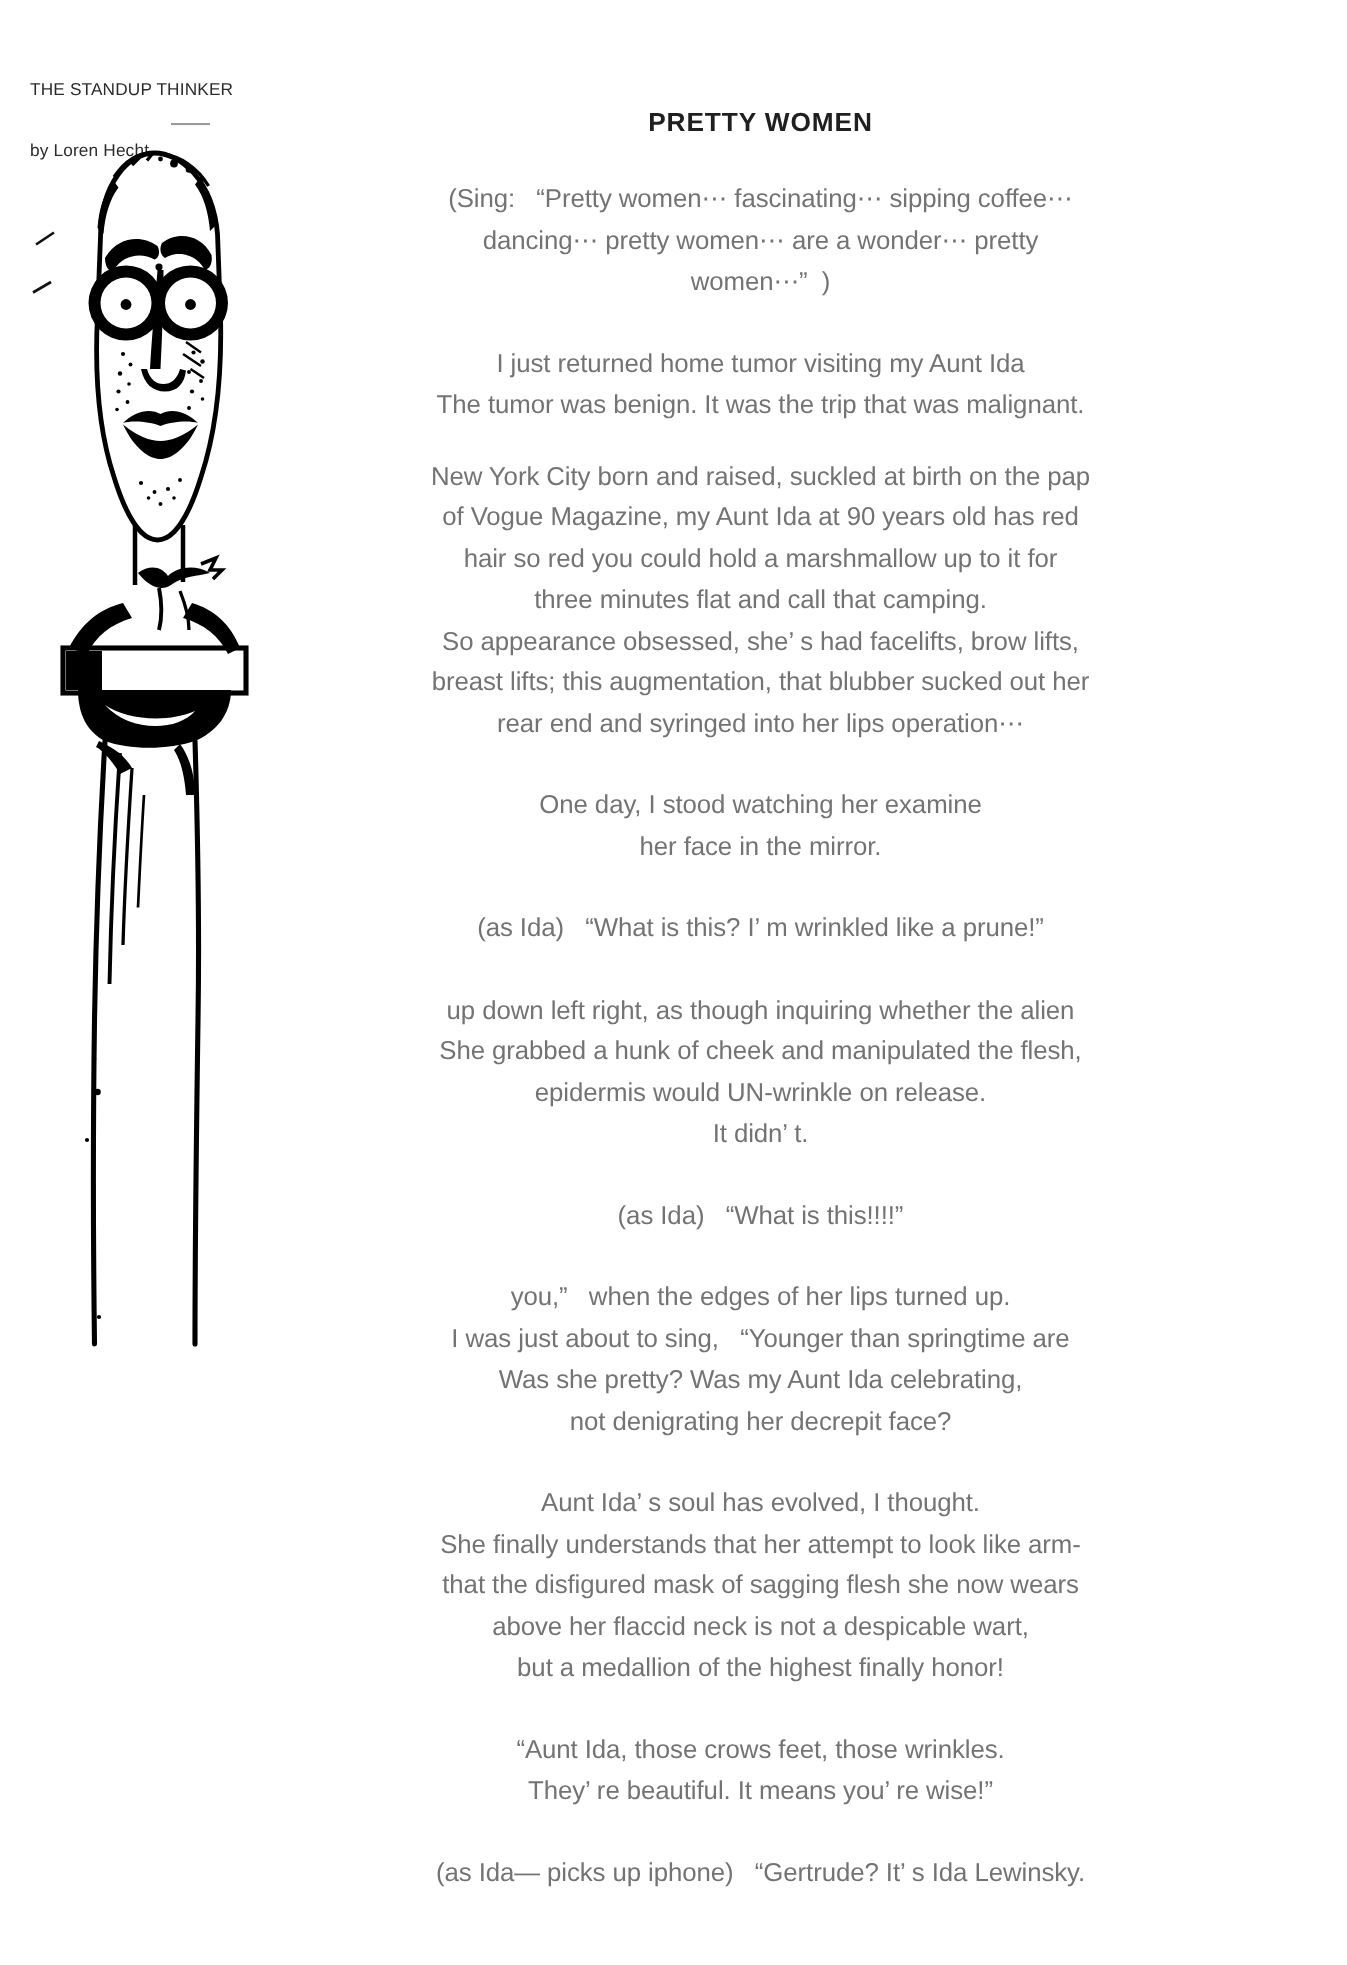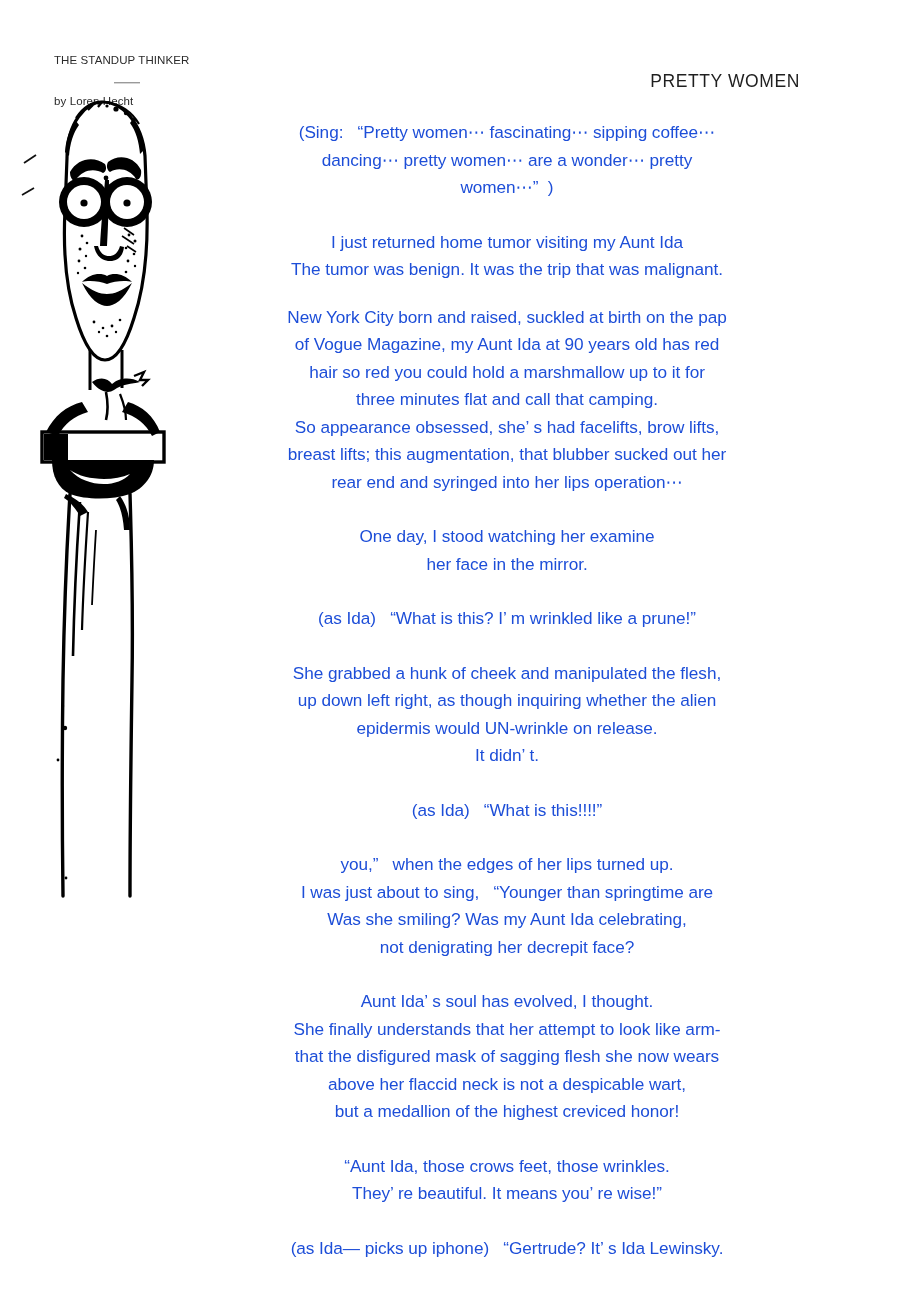--- a/index.html
+++ b/index.html
@@ -21,21 +21,21 @@
   #header-credit {
     position: absolute;
     left: 20px;
     top: 27px;
     font-size: 11.5px;
     line-height: 13.5px;
     letter-spacing: 0.1px;
     color: #2b2b2b;
     white-space: pre;
   }
-  #header-credit .credit-line { display: block; margin-left: 34px; }
+  #header-credit .credit-line { display: block; }
 
   
   #illustration {
     position: absolute;
     left: 8px;
     top: 60px;
     width: 190px;
     height: 850px;
   }
   #illustration svg { display: block; }
@@ -48,28 +48,27 @@
     width: 586px;
     text-align: center;
   }
 
   #piece-title {
     font-size: 17.5px;
     line-height: 22px;
     letter-spacing: 0.6px;
     color: #1f1f1f;
     margin: 10px 0 0 0;
-    font-weight: 400;
-    text-align: right;
+    font-weight: 700;
   }
 
   .stanza {
     font-size: 17.2px;
     line-height: 27.5px;
-    color: #1d4ed8;
+    color: #737373;
     margin: 0;
     padding: 0;
     letter-spacing: -0.05px;
   }
   .stanza .line { display: block; white-space: pre-wrap; }
 
   .gap-sm { height: 20px; }
   .gap-md { height: 27px; }
 </style>
 </head>
@@ -285,46 +284,46 @@
     <span class="line">her face in the mirror.</span>
   </div>
 
   <div class="gap-md"></div>
   <div class="stanza">
     <span class="line">(as Ida)   “What is this? I’ m wrinkled like a prune!”</span>
   </div>
 
   <div class="gap-md"></div>
   <div class="stanza">
+    <span class="line">up down left right, as though inquiring whether the alien</span>
     <span class="line">She grabbed a hunk of cheek and manipulated the flesh,</span>
-    <span class="line">up down left right, as though inquiring whether the alien</span>
     <span class="line">epidermis would UN-wrinkle on release.</span>
     <span class="line">It didn’ t.</span>
   </div>
 
   <div class="gap-md"></div>
   <div class="stanza">
     <span class="line">(as Ida)   “What is this!!!!”</span>
   </div>
 
   <div class="gap-md"></div>
   <div class="stanza">
     <span class="line">you,”   when the edges of her lips turned up.</span>
     <span class="line">I was just about to sing,   “Younger than springtime are</span>
-    <span class="line">Was she smiling? Was my Aunt Ida celebrating,</span>
+    <span class="line">Was she pretty? Was my Aunt Ida celebrating,</span>
     <span class="line">not denigrating her decrepit face?</span>
   </div>
 
   <div class="gap-md"></div>
   <div class="stanza">
     <span class="line">Aunt Ida’ s soul has evolved, I thought.</span>
     <span class="line">She finally understands that her attempt to look like arm-</span>
     <span class="line">that the disfigured mask of sagging flesh she now wears</span>
     <span class="line">above her flaccid neck is not a despicable wart,</span>
-    <span class="line">but a medallion of the highest creviced honor!</span>
+    <span class="line">but a medallion of the highest finally honor!</span>
   </div>
 
   <div class="gap-md"></div>
   <div class="stanza">
     <span class="line">“Aunt Ida, those crows feet, those wrinkles.</span>
     <span class="line">They’ re beautiful. It means you’ re wise!”</span>
   </div>
 
   <div class="gap-md"></div>
   <div class="stanza">

